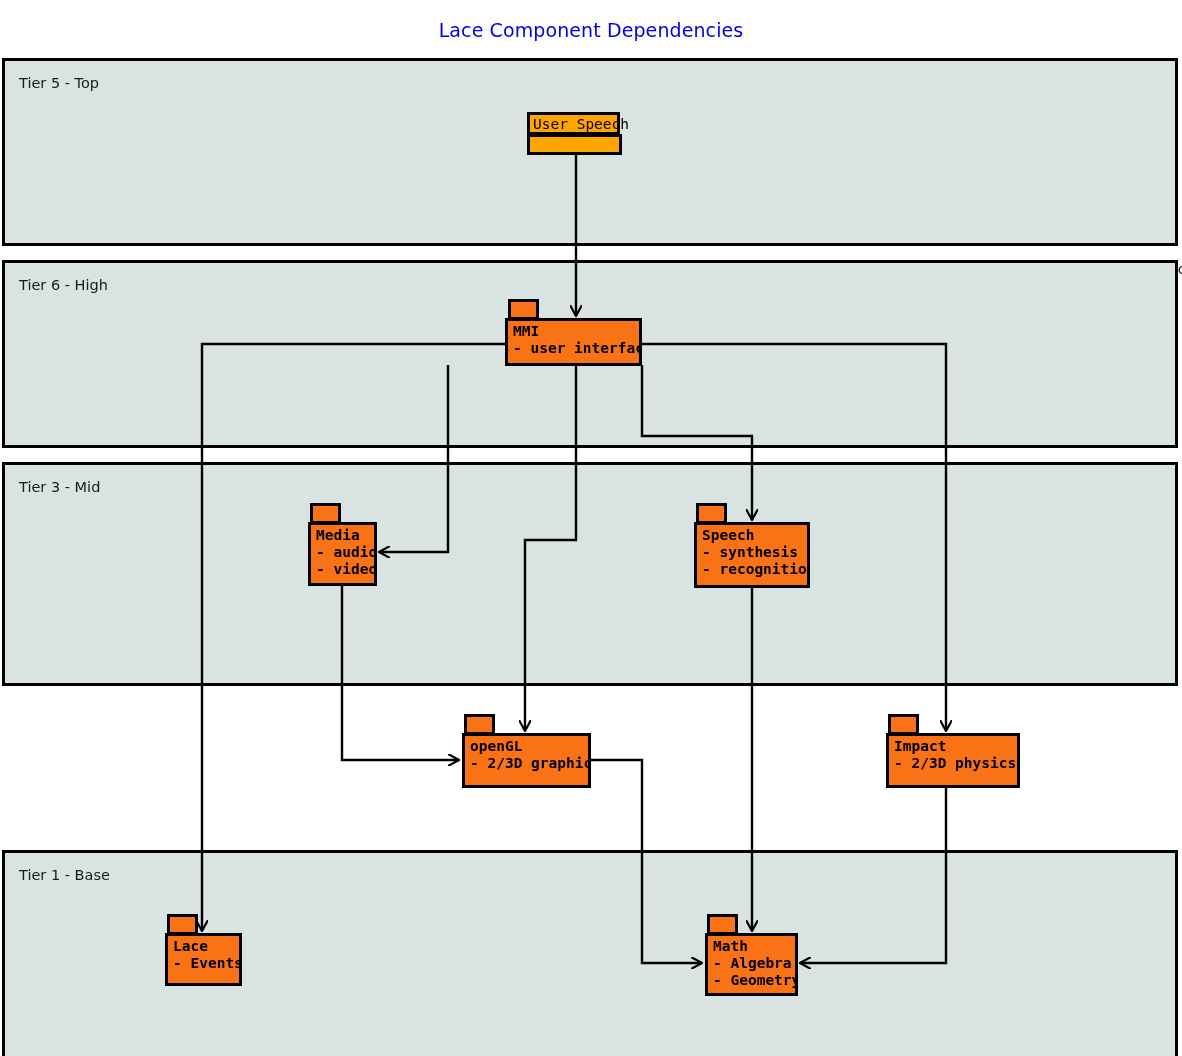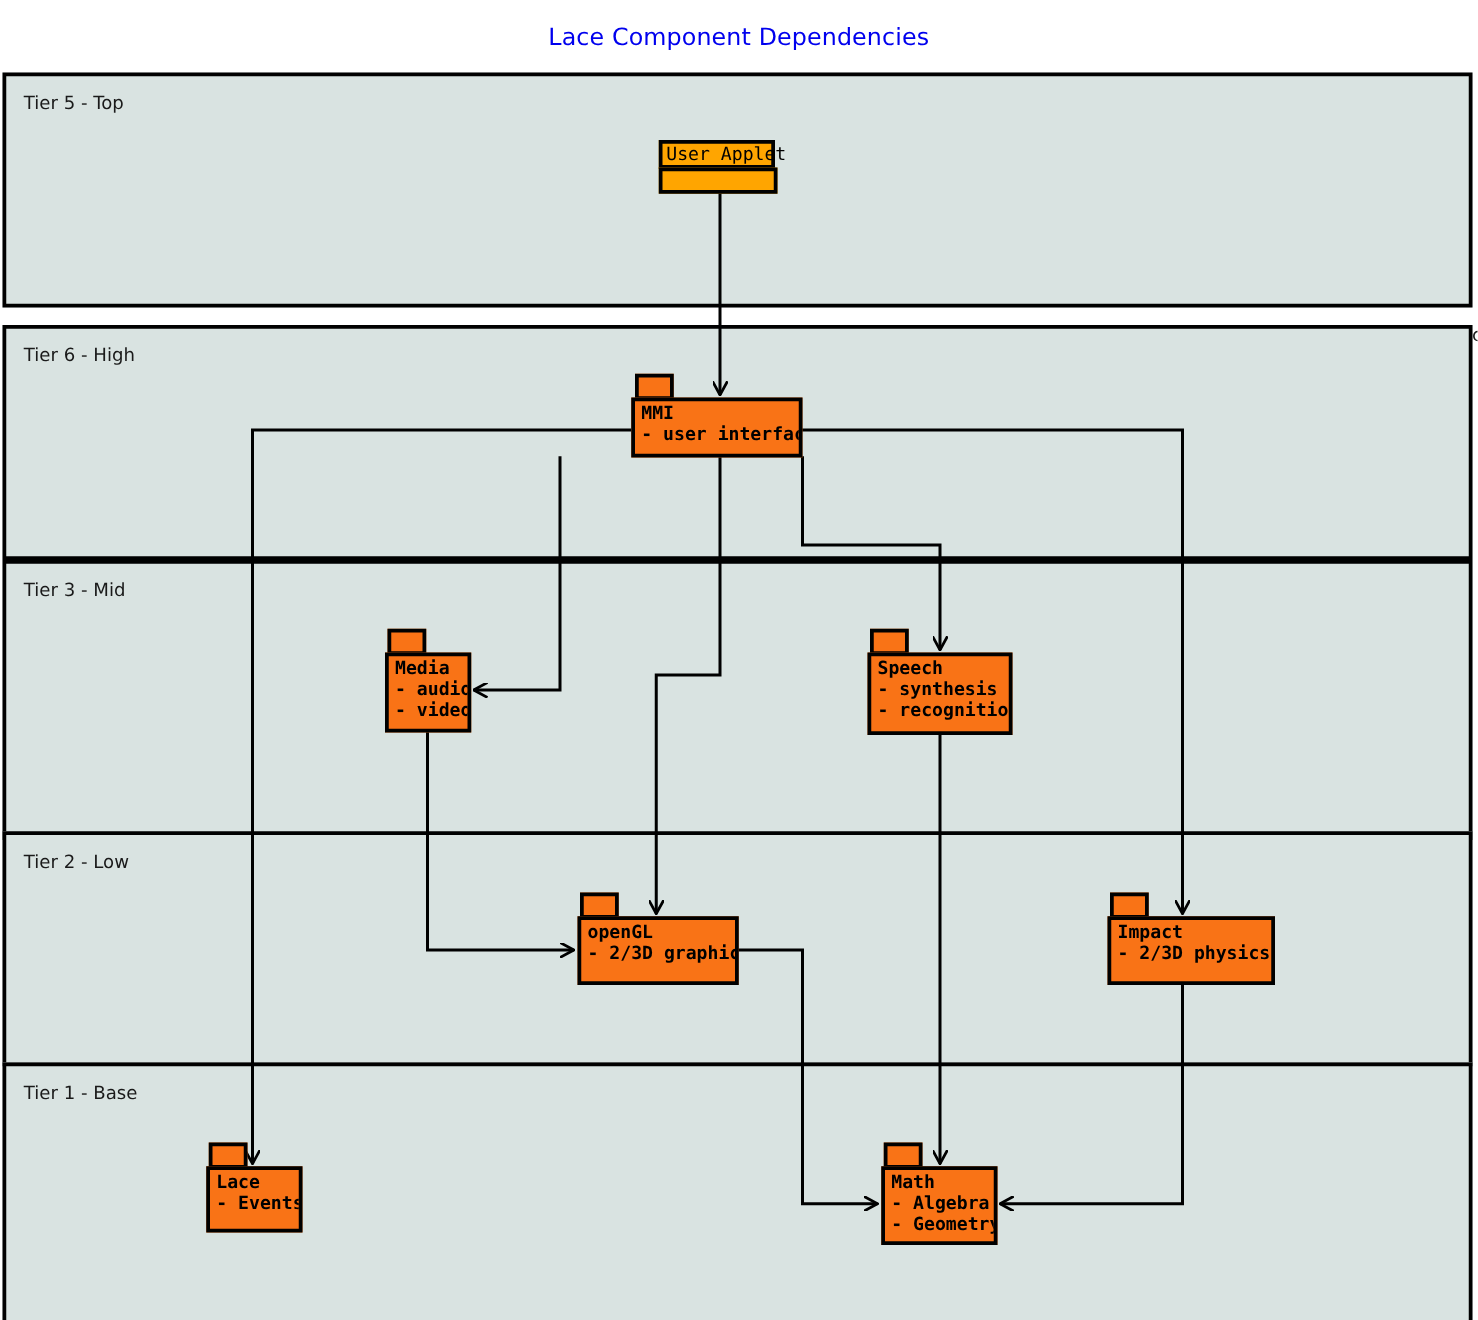--- a/index.html
+++ b/index.html
@@ -104,27 +104,24 @@
 
   <div class="tier" style="left:2px; top:58px; width:1176px; height:188px;padding-left:14px;">
     <div class="tier-label">Tier 5 - Top</div>
     <div class="tier-note" style="left:834px; top:200px;">(Arrows indicate the direction of the dependency)</div>
   </div>
 
   <div class="tier" style="left:2px; top:260px; width:1176px; height:188px;">
     <div class="tier-label">Tier 6 - High</div>
   </div>
 
-  <div class="tier" style="left:2px; top:448px; width:1176px; height:224px;">
+  <div class="tier" style="left:2px; top:462px; width:1176px; height:224px;">
     <div class="tier-label">Tier 3 - Mid</div>
   </div>
 
-  <div class="tier" style="left:2px; top:665px; width:1176px; height:188px;">
-    <div class="tier-label">Tier 2 - Low</div>
-  </div>
 
   <div class="tier" style="left:2px; top:850px; width:1176px; height:248px;">
     <div class="tier-label">Tier 1 - Base</div>
   </div>
 
   <svg id="wires" viewBox="0 0 1182 1056" width="1182" height="1056">
     <defs>
       <marker id="arrowhead" viewBox="0 0 12 12" refX="11" refY="6" markerWidth="12" markerHeight="12" orient="auto-start-reverse" markerUnits="userSpaceOnUse">
         <path d="M 0 0 L 11 6 L 0 12" fill="none" stroke="#000000" stroke-width="2.2" stroke-linecap="butt"></path>
       </marker>
@@ -147,21 +144,21 @@
 
       <path d="M 752 588 L 752 931" marker-end="url(#arrowhead)"></path>
 
       <path d="M 590 760 L 642 760 L 642 963 L 702 963" marker-end="url(#arrowhead)"></path>
 
       <path d="M 946 787 L 946 963 L 800 963" marker-end="url(#arrowhead)"></path>
     </g>
   </svg>
 
   <div class="pkg orange tablabel" style="left:0; top:0;">
-    <div class="tab" style="left:527px; top:112px; width:93px; height:23px;">User Applet</div>
+    <div class="tab" style="left:527px; top:112px; width:93px; height:23px;">User Speech</div>
     <div class="body" style="left:527px; top:134px; width:95px; height:21px;"></div>
   </div>
 
   <div class="pkg green">
     <div class="tab" style="left:508px; top:299px; width:31px; height:21px;"></div>
     <div class="body" style="left:505px; top:318px; width:137px; height:48px;">MMI
 - user interface</div>
   </div>
 
   <div class="pkg green">

